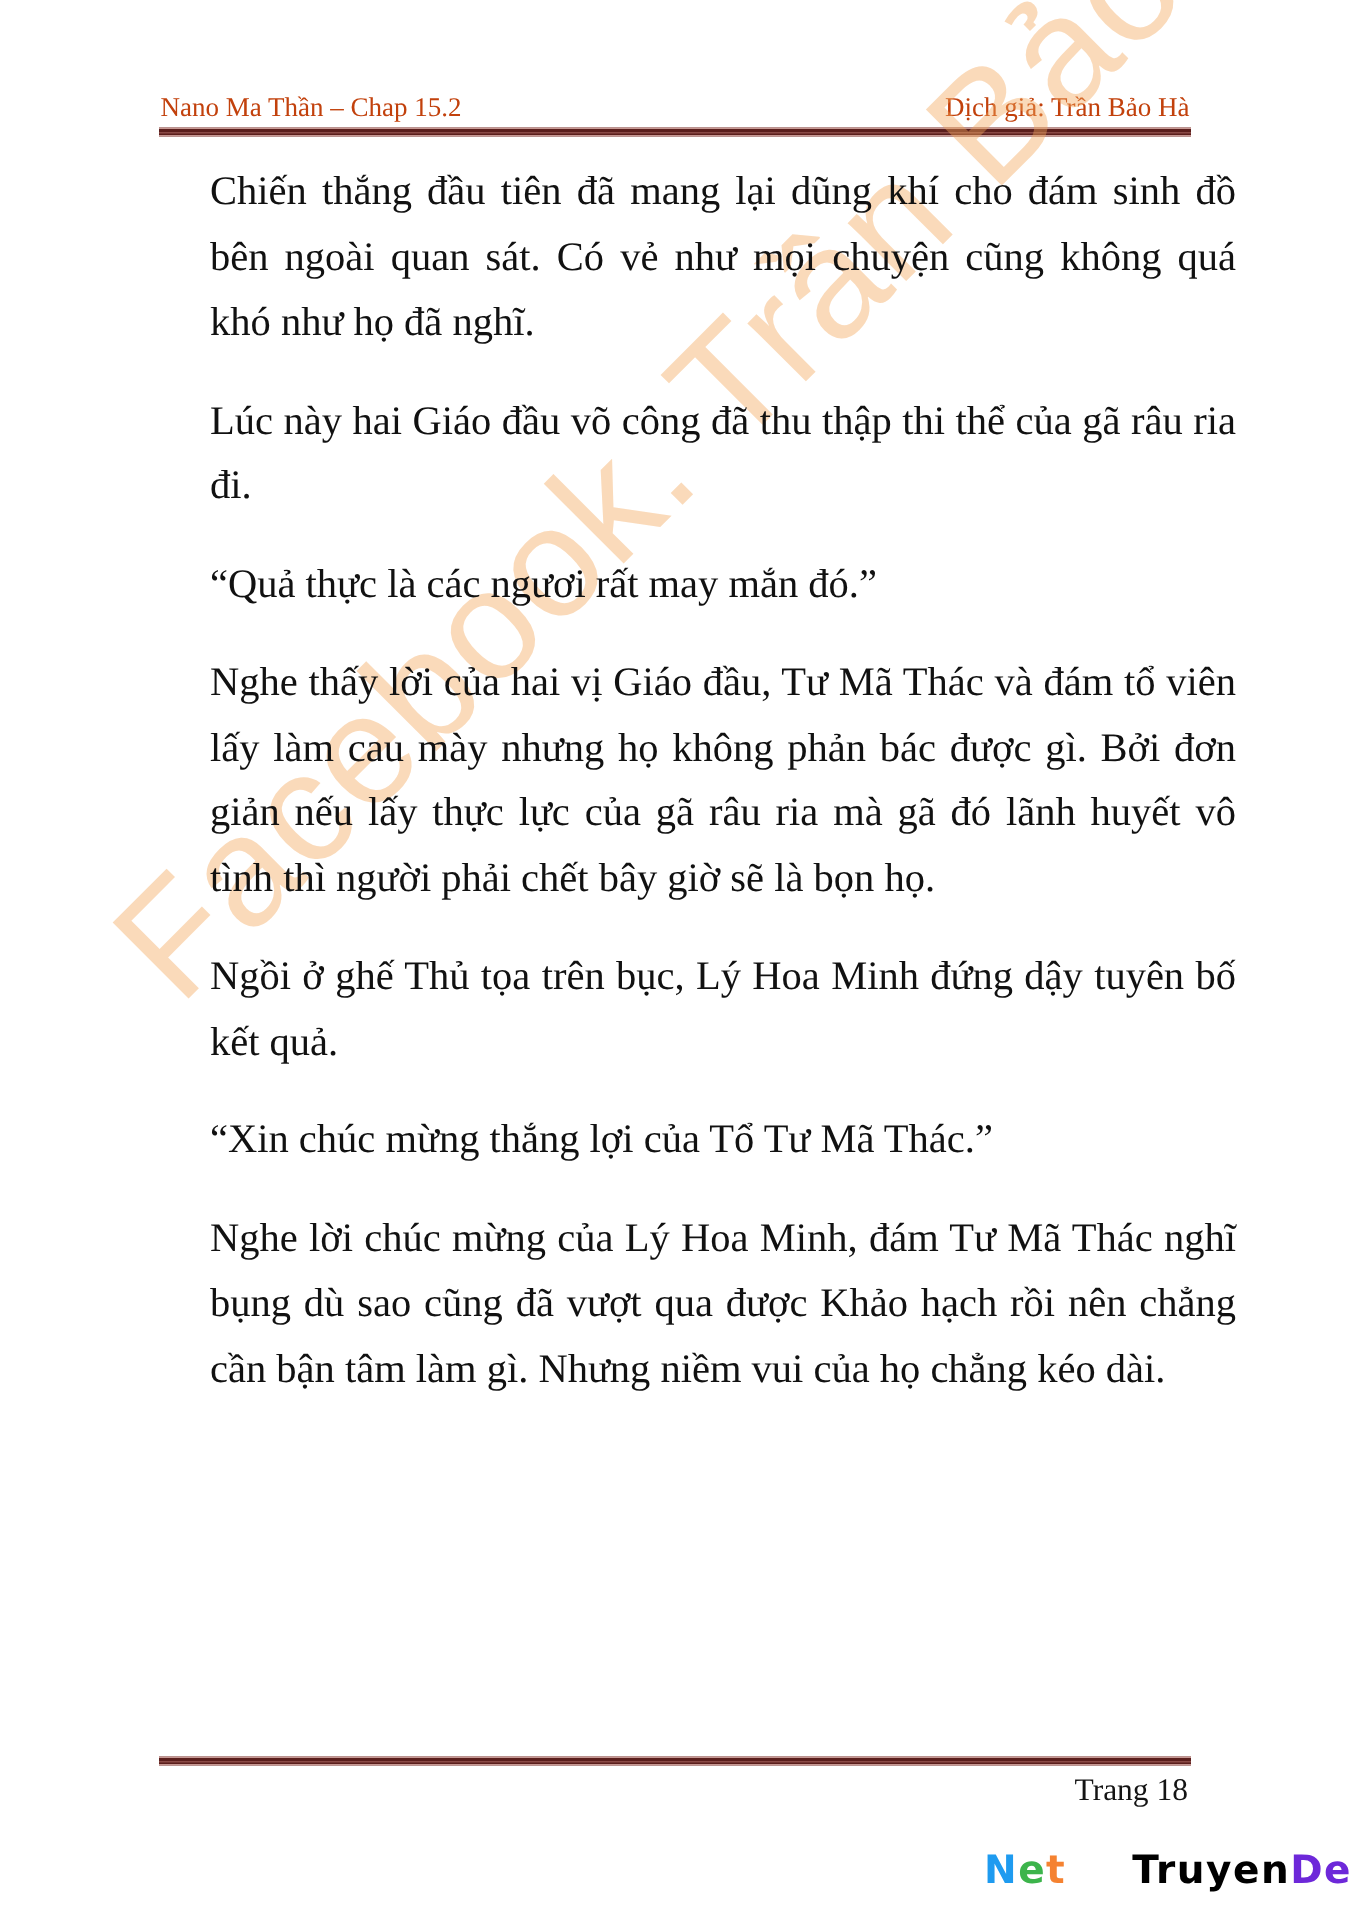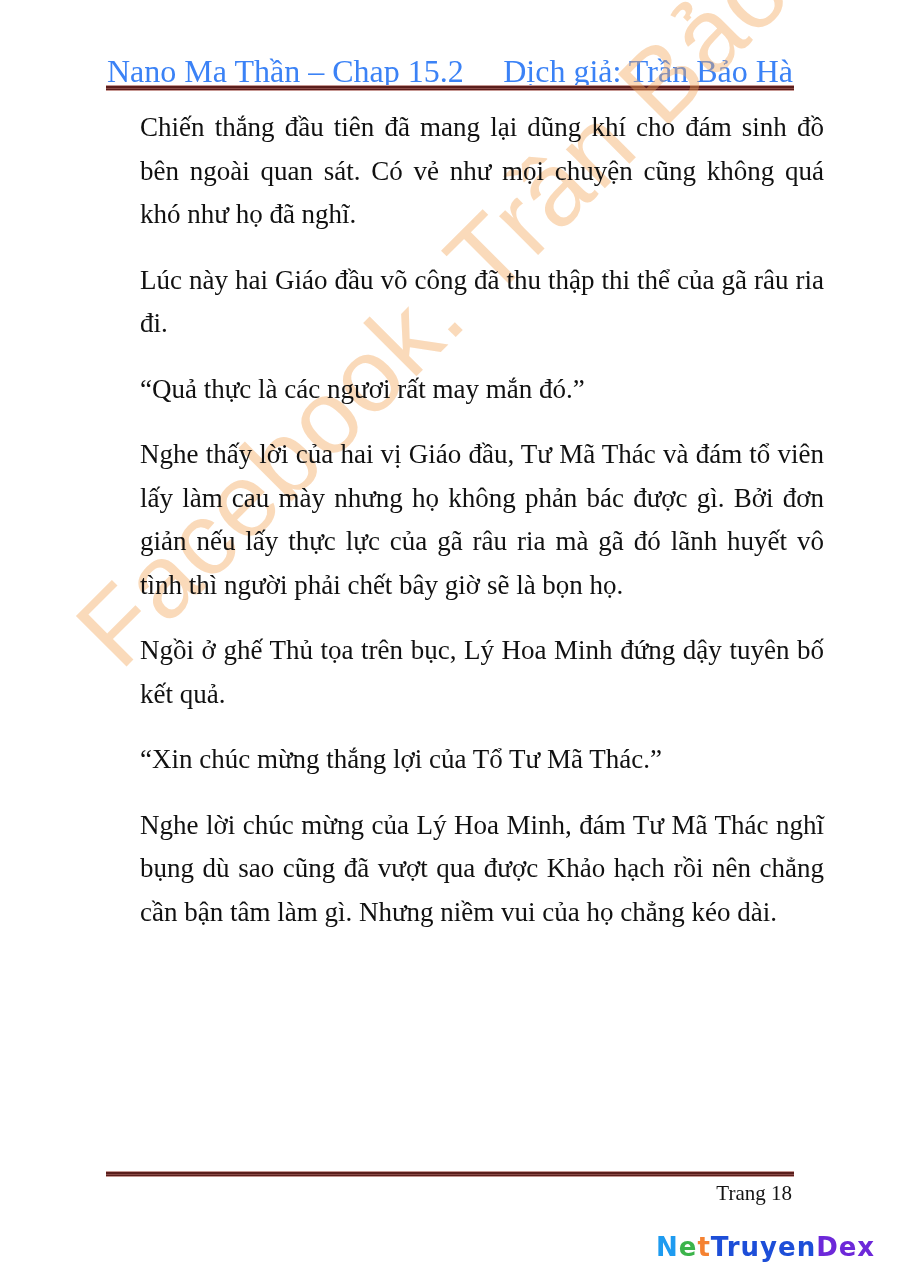--- a/index.html
+++ b/index.html
@@ -17,23 +17,23 @@
     }
     .header {
       position: absolute;
       left: 107px;
       top: 52px;
       width: 686px;
       height: 34px;
       display: flex;
       justify-content: space-between;
       align-items: flex-end;
-      font-size: 32px;
+      font-size: 18px;
       line-height: 30px;
-      color: #3b82f6;
+      color: #c2410c;
     }
     .rule {
       position: absolute;
       left: 106px;
       width: 688px;
       height: 6px;
       background: #5a1e1c;
       border-top: 1px solid #c79893;
       border-bottom: 1px solid #c79893;
       box-sizing: border-box;
@@ -122,15 +122,15 @@
   <p>Nghe lời chúc mừng của Lý Hoa Minh, đám Tư Mã Thác nghĩ bụng dù sao cũng đã vượt qua được Khảo hạch rồi nên chẳng cần bận tâm làm gì. Nhưng niềm vui của họ chẳng kéo dài.</p>
 </div>
 
 <div class="rule bottom"></div>
 <div class="footer-page">Trang 18</div>
 
 <div class="logo">
   <span style="color: rgb(30, 155, 240);">N</span>
   <span style="color: rgb(60, 180, 75);">e</span>
   <span style="color: rgb(245, 130, 49);">t</span>
-  <span style="color: #1d4ed8;">Truyen</span>
+  <span style="color: #000000; margin-left: 44px;">Truyen</span>
   <span style="color: #6d28d9;">Dex</span>
 </div>
 
 </body></html>

